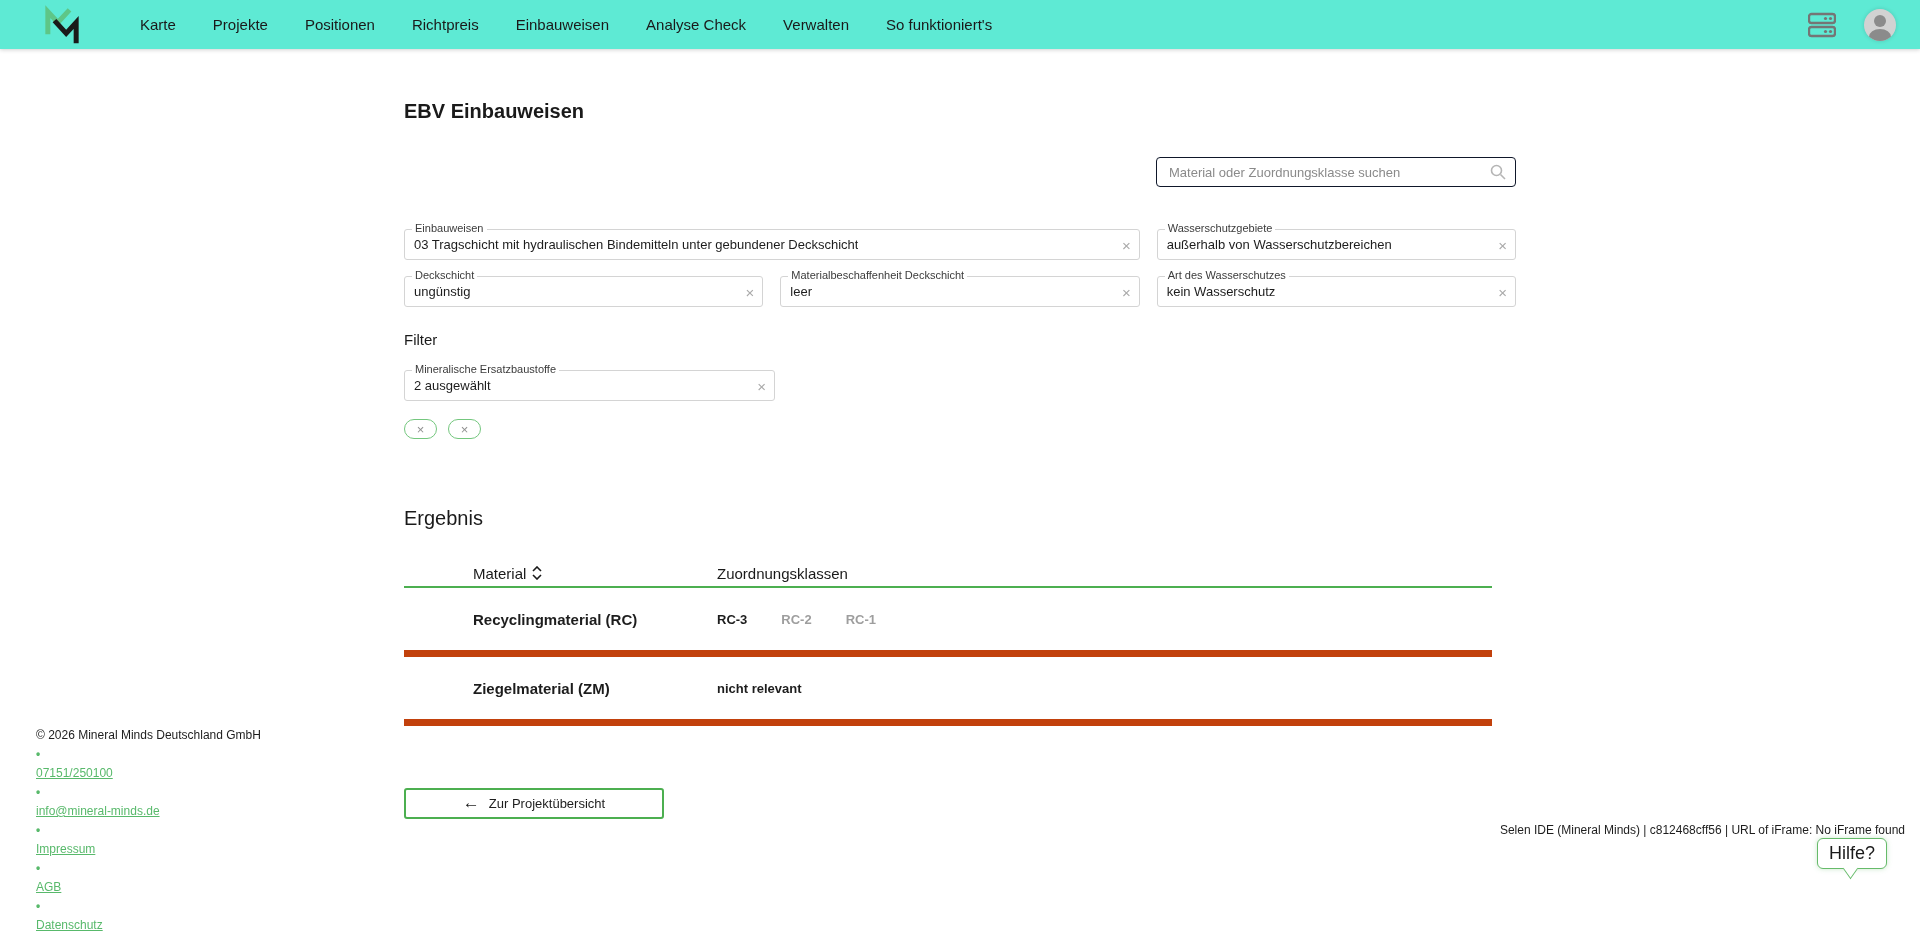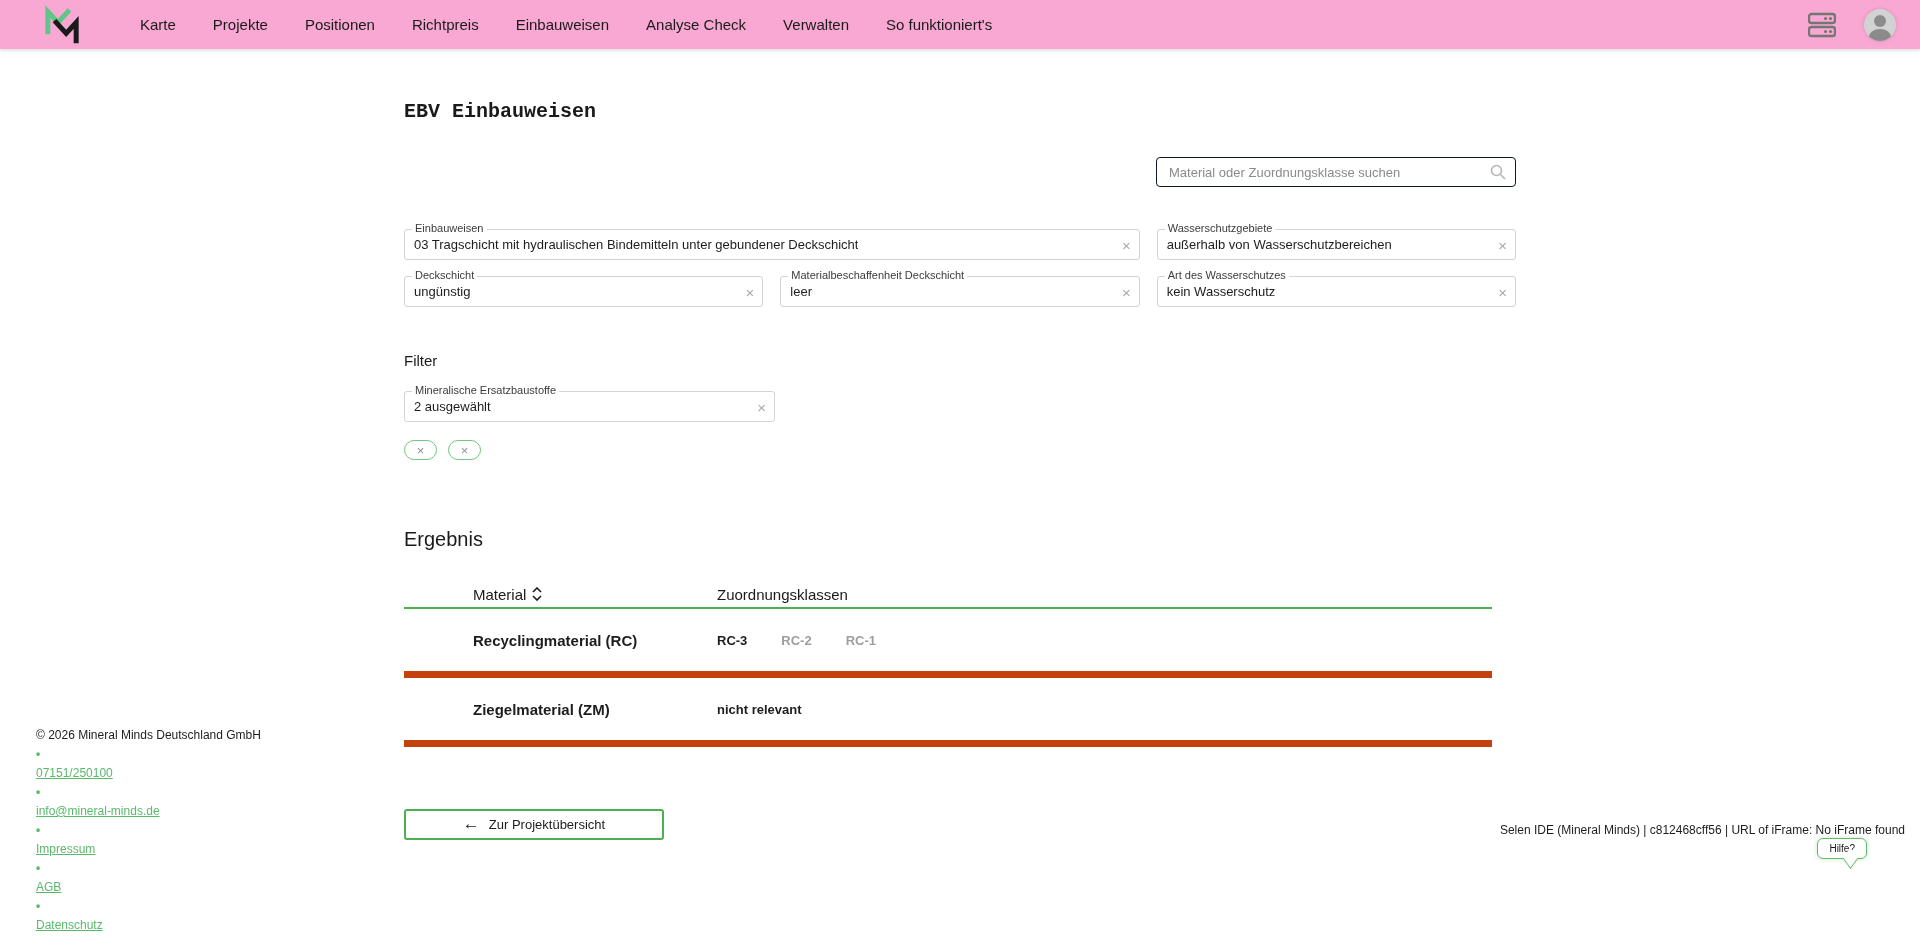--- a/index.html
+++ b/index.html
@@ -1,46 +1,46 @@
 <!DOCTYPE html>
 <html><head>
 <meta charset="utf-8">
 <style>
   * { margin:0; padding:0; box-sizing:border-box; }
   html,body { width:1920px; height:943px; background:#fff; font-family:"Liberation Sans", sans-serif; color:#212121; overflow:hidden; position:relative; }
 
   
-  .appbar { height:49px; background:#f9a8d4; box-shadow:0 1px 4px rgba(0,0,0,0.18); display:flex; align-items:center; padding:0 24px 0 42px; position:relative; z-index:5;text-align:center; }
+  .appbar { height:49px; background:#5eead4; box-shadow:0 1px 4px rgba(0,0,0,0.18); display:flex; align-items:center; padding:0 24px 0 42px; position:relative; z-index:5;text-align:center; }
   .logo { width:40px; height:40px; margin-right:58px; flex:0 0 auto; }
   .nav { display:flex; gap:37px; align-items:center; }
   .nav-item { font-size:15px; font-weight:500; color:#1a1a1a; cursor:pointer; white-space:nowrap; }
   .appbar-right { margin-left:auto; display:flex; align-items:center; gap:28px; }
   .server-icon { width:28px; height:26px; }
   .avatar { width:32px; height:32px; border-radius:50%; background:#d2d2d2; overflow:hidden; position:relative; box-shadow:0 0 4px rgba(0,0,0,0.15); }
   .avatar .head { position:absolute; left:10px; top:6px; width:12px; height:12px; border-radius:50%; background:#8b8b8b; }
   .avatar .body { position:absolute; left:5px; top:20px; width:22px; height:16px; border-radius:50% 50% 0 0; background:#8b8b8b; }
 
   
   .main { width:1112px; margin:0 auto; position:relative; }
-  .page-title { margin-top:51px; font-size:20px; font-weight:700; color:#1a1a1a;font-family:Liberation Mono, monospace; }
+  .page-title { margin-top:51px; font-size:20px; font-weight:700; color:#1a1a1a; }
 
   .search-row { margin-top:34px; display:flex; justify-content:flex-end; }
   .search-box { position:relative; width:360px; }
   .search-box input { width:100%; height:30px; border:1px solid #0f172a; border-radius:4px; padding:0 36px 0 12px; font-size:13px; color:#212121; font-family:inherit; outline:none; }
   .search-box input::placeholder { color:#8a8a8a; }
   .search-icon { position:absolute; right:10px; top:7px; width:16px; height:16px; }
 
   .fields-grid { margin-top:42px; display:grid; grid-template-columns:1fr 1fr 1fr; column-gap:17px; row-gap:16px; }
   .span2 { grid-column:1 / 3; }
   .field { position:relative; height:31px; border:1px solid #d4d4d4; border-radius:3px; background:#fff; display:flex; align-items:center; padding:0 28px 0 9px; cursor:pointer; }
   .field-label { position:absolute; top:-8px; left:7px; background:#fff; padding:0 3px; font-size:11px; color:#3b3b3b; white-space:nowrap; }
   .field-value { font-size:13px; color:#1d1d1d; white-space:nowrap; overflow:hidden; text-overflow:ellipsis; }
   .field-clear { position:absolute; right:8px; top:50%; transform:translateY(-50%); color:#a9a9a9; font-size:15px; line-height:1; cursor:pointer; }
 
-  .filter-heading { margin-top:45px; font-size:15px; font-weight:500; color:#1a1a1a; }
+  .filter-heading { margin-top:24px; font-size:15px; font-weight:500; color:#1a1a1a; }
   .filter-field-row { margin-top:22px; width:371px; }
   .chip-row { margin-top:18px; display:flex; gap:11px; }
   .chip { width:33px; height:20px; border:1px solid #74c77e; border-radius:10px; display:flex; align-items:center; justify-content:center; color:#8f8f8f; font-size:13px; line-height:1; cursor:pointer; background:#fff; }
 
   .result-heading { margin-top:68px; font-size:20px; font-weight:500; color:#1a1a1a; }
 
   .result-table { margin-top:30px; width:1088px; }
   .thead { display:flex; align-items:center; height:28px; border-bottom:2px solid #4caf50; }
   .th-material { width:313px; padding-left:69px; display:flex; align-items:center; gap:5px; font-size:15px; font-weight:500; color:#1a1a1a; cursor:pointer; }
   .sort-icon { width:12px; height:14px; }
@@ -48,21 +48,21 @@
   .trow { display:flex; align-items:center; height:69px; border-bottom:7px solid #c2410c;font-weight:bold; }
   .td-material { width:313px; padding-left:69px; font-size:15px; color:#1d1d1d; }
   .td-classes { display:flex; gap:34px; font-size:13px; }
   .class-active { color:#1d1d1d; }
   .class-inactive { color:#9e9e9e; }
 
   .back-button { margin-top:62px; width:260px; height:31px; border:2px solid #4caf50; border-radius:3px; background:#fff; display:flex; align-items:center; justify-content:center; gap:9px; font-size:13px; color:#1d1d1d; cursor:pointer; font-family:inherit; }
   .back-arrow { font-size:17px; line-height:1; color:#1d1d1d; position:relative; top:-1px; }
 
   
-  .help-bubble { position:absolute; right:53px; top:838px; border:1px solid #66bb6a; border-radius:6px; background:#fff; padding:4px 11px; font-size:10px; color:#1a1a1a; cursor:pointer; box-shadow:0 0 5px rgba(102,187,106,0.35); }
+  .help-bubble { position:absolute; right:33px; top:838px; border:1px solid #66bb6a; border-radius:6px; background:#fff; padding:4px 11px; font-size:18px; color:#1a1a1a; cursor:pointer; box-shadow:0 0 5px rgba(102,187,106,0.35); }
   .help-bubble:after { content:""; position:absolute; left:26px; bottom:-7px; width:12px; height:12px; background:#fff; border-right:1px solid #66bb6a; border-bottom:1px solid #66bb6a; transform:rotate(45deg) skew(10deg,10deg); }
 
   
   .footer { position:absolute; left:0; right:0; bottom:11px; display:flex; justify-content:space-between; padding:0 15px 0 36px; font-size:12px; color:#1d1d1d; align-items:center; }
   .footer-left { display:flex; gap:5px; white-space:nowrap;flex-direction:column; }
   .dot-sep { color:#58b96b; font-weight:700; }
   .footer-link { color:#58b96b; text-decoration:underline; cursor:pointer; }
   .footer-right { white-space:nowrap; color:#1d1d1d; }
   .footer-right b { font-weight:400; }
 </style>

